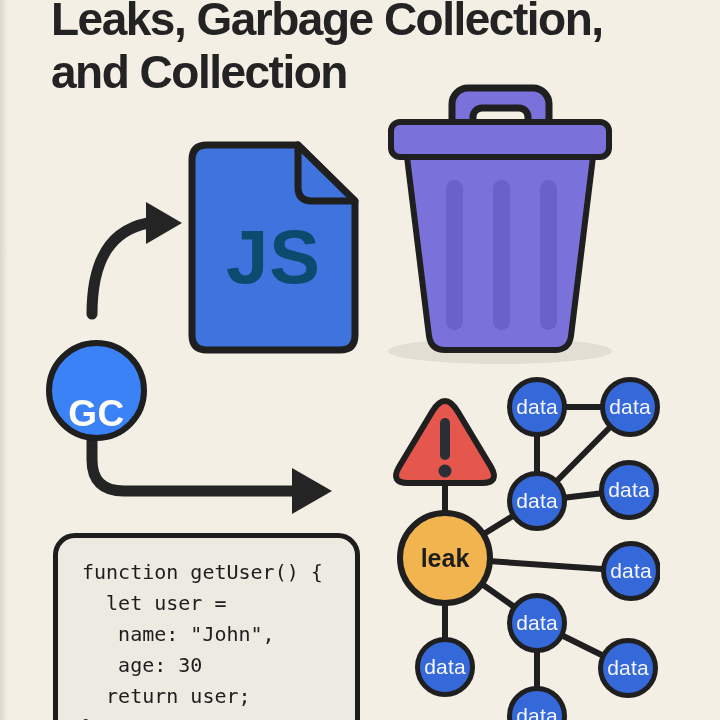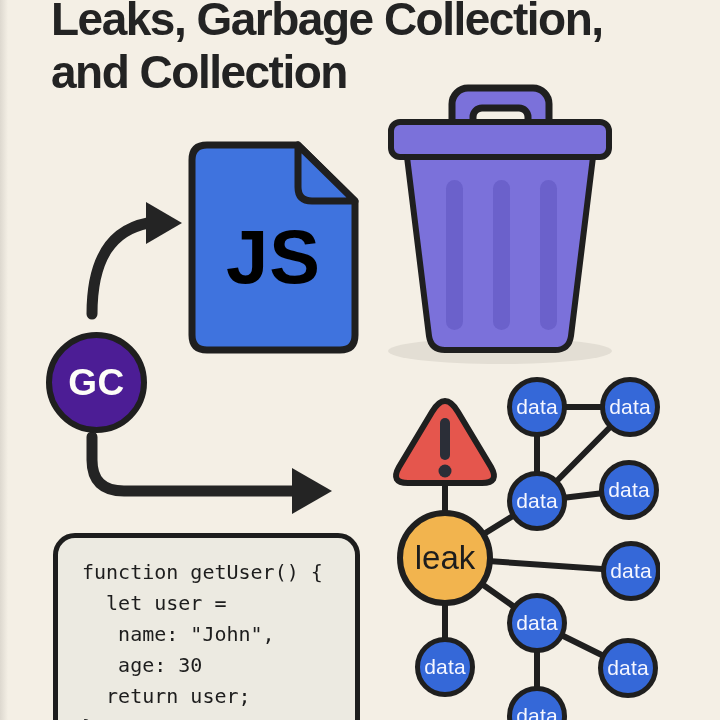--- a/index.html
+++ b/index.html
@@ -5,28 +5,28 @@
   html,body{margin:0;padding:0;}
   body{font-family:"Liberation Sans",sans-serif;background:#f4efe5;}
   .canvas{position:relative;width:660px;height:720px;overflow:hidden;background:#f4efe5;}
   .edge-shade{position:absolute;left:0;top:0;width:8px;height:720px;
     background:linear-gradient(to right,#ddd8cf,rgba(221,216,207,0));}
   .title{position:absolute;left:51px;top:-7px;color:#232323;font-weight:700;
     font-size:46px;line-height:53px;letter-spacing:-1.5px;}
   .svg-layer{position:absolute;left:0;top:0;}
   .badge{position:absolute;border-radius:50%;display:flex;align-items:center;justify-content:center;
     border:6px solid #1f1f1f;box-sizing:border-box;}
-  .gc{left:46px;top:332px;width:101px;height:101px;background:#4c1d95;
-    color:#fdfdf8;font-weight:700;font-size:37px;letter-spacing:0.5px;}
+  .gc{left:46px;top:340px;width:101px;height:101px;background:#3b82f6;
+    color:#fdfdf8;font-weight:700;font-size:37px;letter-spacing:0.5px;align-items:flex-end;}
   .leak{left:397px;top:510px;width:96px;height:96px;background:#f2b44e;
-    color:#1d1d1d;font-weight:400;font-size:33px;}
+    color:#1d1d1d;font-weight:700;font-size:25px;}
   .data-node{width:60px;height:60px;border-width:5px;background:#3568d8;
     color:#f5f6ff;font-size:21px;font-weight:400;letter-spacing:0.2px;text-align:right;}
   .js-label{position:absolute;left:192px;top:213px;width:163px;text-align:center;
-    color:#000000;font-weight:800;font-size:76px;letter-spacing:1px;}
+    color:#0c4a6e;font-weight:800;font-size:76px;letter-spacing:1px;}
   .code-block{position:absolute;left:53px;top:533px;width:307px;height:210px;
     background:#eceae1;border:5px solid #1d1d1d;border-radius:22px;box-sizing:border-box;}
   .code-block pre{margin:0;padding:19px 0 0 24px;font-family:"DejaVu Sans Mono","Liberation Mono",monospace;
     font-size:20px;line-height:31px;color:#1d1d1d;white-space:pre;}
 </style>
 </head>
 <body>
 
 <div class="canvas">
 

